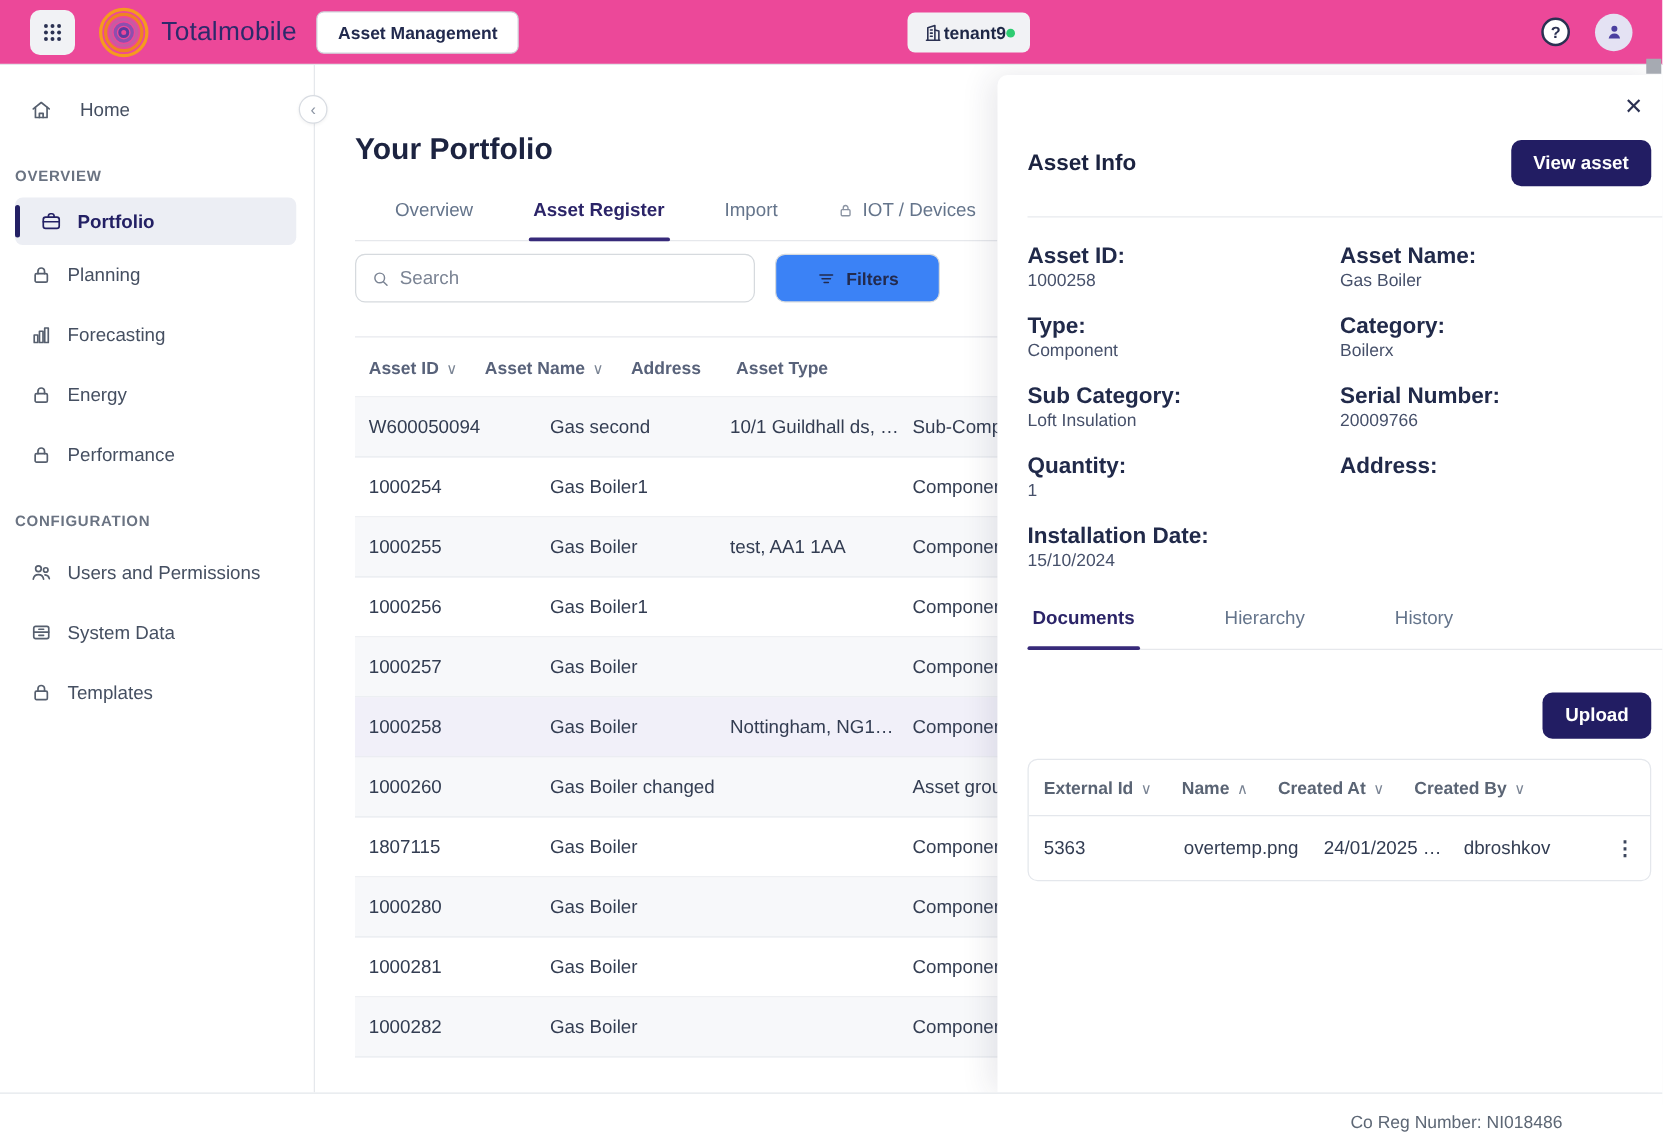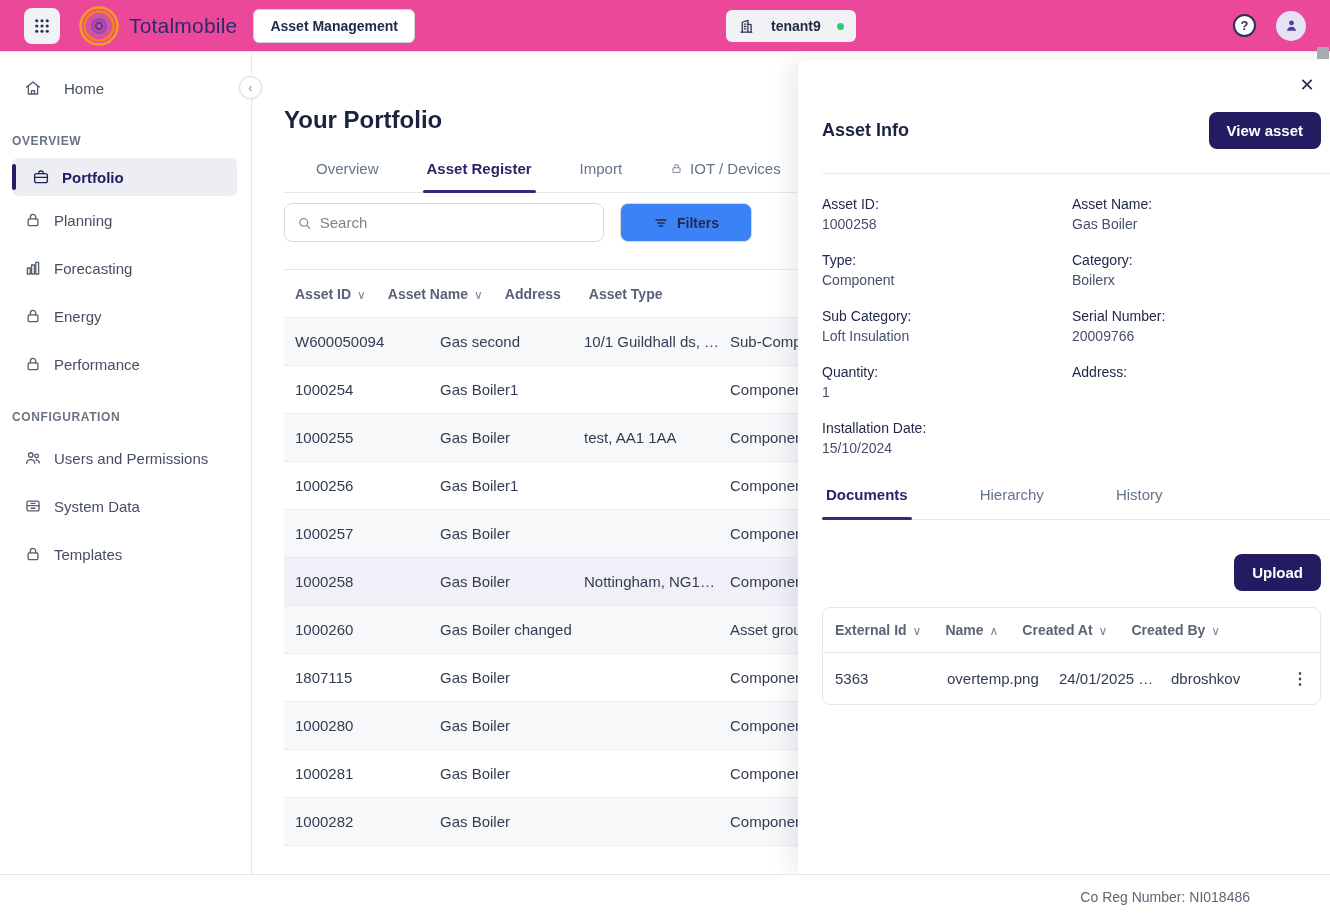--- a/index.html
+++ b/index.html
@@ -12,21 +12,21 @@
   .header { position:absolute; top:0; left:0; right:0; height:52px; background:#ec4899;
     border-bottom:1px solid #e3e6ea; display:flex; align-items:center; padding:0 24px; z-index:40; }
   .grid-btn { width:36px; height:36px; border-radius:8px; background:#f1f2f5; border:none;
     display:flex; align-items:center; justify-content:center; color:#2b3152; cursor:pointer; }
   .logo-wrap { display:flex; align-items:center; margin-left:18px; }
   .brand-name { font-size:21px; color:#2d2a6b; font-weight:500; margin-left:9px; letter-spacing:.2px; }
   .product-btn { margin-left:16px; background:#fff; border:1px solid #cfd4db; border-radius:6px;
     padding:8px 16px; font-size:14px; font-weight:700; color:#222a4e; cursor:pointer;
     font-family:inherit; }
   .tenant-chip { position:absolute; left:726px; top:10px; height:32px; background:#f1f2f5;
-    border-radius:6px; display:flex; align-items:center; padding:0 12px; gap:16px; cursor:pointer; }
+    border-radius:6px; display:flex; align-items:center; padding:0 12px; gap:0; cursor:pointer; }
   .tenant-chip svg { color:#2b3152; }
   .tenant-label { font-size:14px; font-weight:700; color:#1e2746; }
   .tenant-dot { width:7px; height:7px; border-radius:50%; }
   .header-right { margin-left:auto; display:flex; align-items:center; gap:20px; }
   .help-btn { width:23px; height:23px; border-radius:50%; border:2px solid #2b3152; background:#fff;
     color:#2b3152; font-size:13px; font-weight:700; display:flex; align-items:center;
     justify-content:center; cursor:pointer; font-family:inherit; }
   .avatar-btn { width:30px; height:30px; border-radius:50%; background:#e4e2f3; border:none;
     display:flex; align-items:center; justify-content:center; color:#4b3fa0; cursor:pointer; }
   
@@ -85,21 +85,21 @@
     border-radius:8px 0 0 0; box-shadow:-6px 0 24px rgba(40,40,70,.10); z-index:20;
     padding:0 9px 0 24px; }
   .close-btn { position:absolute; top:14px; right:12px; width:22px; height:22px; background:none;
     border:none; color:#2b3152; font-size:18px; cursor:pointer; line-height:22px; }
   .panel-head { margin-top:52px; display:flex; align-items:center; justify-content:space-between; }
   .panel-title { font-size:18px; font-weight:700; color:#1c2340; }
   .btn-navy { background:#221d63; color:#fff; border:none; border-radius:8px; font-size:15px;
     font-weight:700; padding:10px 18px; cursor:pointer; font-family:inherit; }
   .panel-divider { border-bottom:1px solid #e8eaee; margin:24px -9px 0 0; }
   .fields-grid { display:grid; grid-template-columns:250px 1fr; margin-top:20px; row-gap:16px; }
-  .field-label { font-size:14px; font-weight:400; color:#212a4a; line-height:20px; }
+  .field-label { font-size:18px; font-weight:700; color:#212a4a; line-height:20px; }
   .field-value { font-size:14px; color:#46506a; line-height:20px; min-height:20px; }
   .panel-tabs { display:flex; gap:64px; margin:28px -9px 0 0; border-bottom:1px solid #e6e8ec; }
   .panel-tabs .tab { padding-bottom:16px; }
   .upload-row { display:flex; justify-content:flex-end; margin-top:34px; }
   .doc-table { margin-top:16px; border:1px solid #e4e7ec; border-radius:8px; overflow:hidden; }
   .d-row { display:flex; align-items:center; }
   .d-row.head { height:45px; border-bottom:1px solid #e4e7ec; }
   .d-row.body { height:51px; }
   .d-cell { padding:0 12px; font-size:15px; color:#323c52; white-space:nowrap; overflow:hidden;
     flex-shrink:0; }

